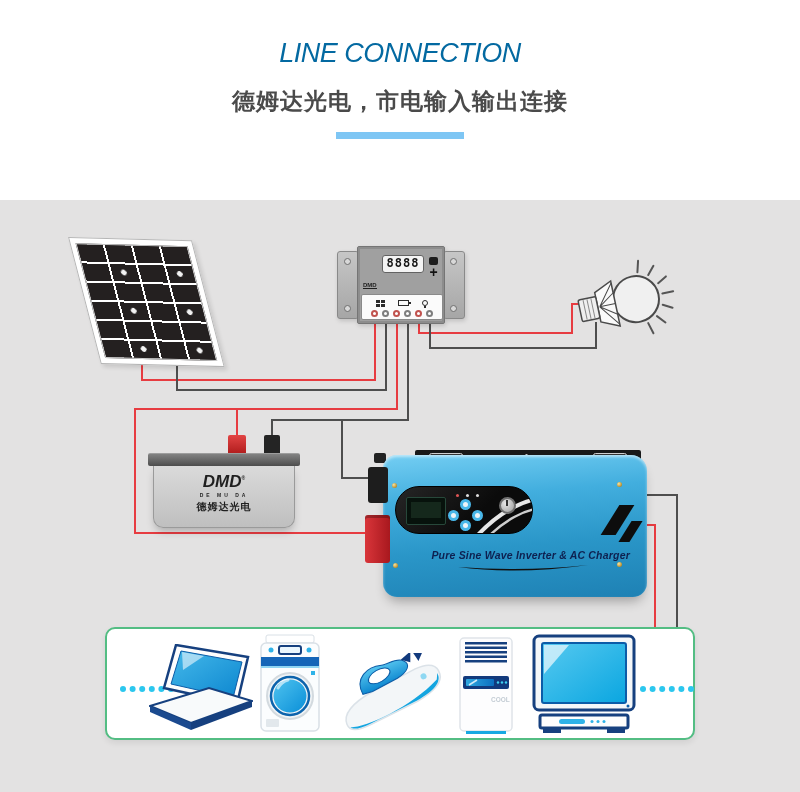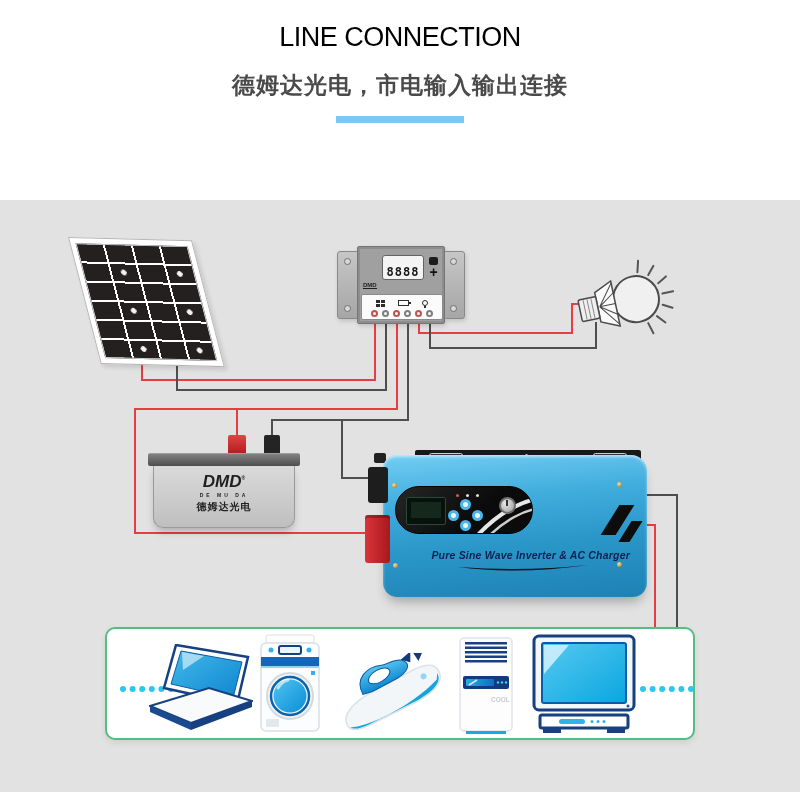--- a/index.html
+++ b/index.html
@@ -3,21 +3,21 @@
 <meta charset="utf-8">
 <style>
   * { margin:0; padding:0; box-sizing:border-box; }
   body { background:#fff; font-family:"Liberation Sans", sans-serif; }
   .page { position:relative; width:800px; height:792px; background:#fff; overflow:hidden; }
 
   
   .header { position:relative; text-align:center; padding-top:20px; z-index:3; }
   .title { font-size:52px; font-weight:900; line-height:1.15; letter-spacing:2px; color:#3c3c3c; }
   .title .blue { color:#1a88e8; }
-  .subtitle { margin-top:2px; font-size:27px; letter-spacing:-0.5px; color:#000000; font-weight:400; }
+  .subtitle { margin-top:18px; font-size:27px; letter-spacing:-0.5px; color:#0369a1; font-weight:400;font-style:italic; }
   .desc { margin-top:17px; font-size:23px; font-weight:600; color:#4a4a4a; letter-spacing:1px; }
   .underline { width:128px; height:7px; background:#7ec6f4; margin:15px auto 0; }
 
   
   .diagram-bg { position:absolute; left:0; top:200px; width:800px; height:592px; background:#e3e2e2; z-index:0; }
   .wires { position:absolute; left:0; top:0; width:800px; height:792px; z-index:1; pointer-events:none; }
   .comp { position:absolute; z-index:2; }
 
   
   .solar-panel { left:68px; top:237px; width:124px; height:126px;
@@ -33,22 +33,22 @@
     background-size:56px 38px, auto, auto; background-position:12px 8px, 0 0, 0 0; }
 
   
   .controller { left:337px; top:246px; width:128px; height:78px; filter:drop-shadow(1px 2px 2px rgba(0,0,0,.15)); }
   .ctab { position:absolute; width:22px; height:68px; top:5px;
     background:linear-gradient(#c6c6c6,#a6a6a6); border:1px solid #898989; border-radius:3px; }
   .ctab .hole { position:absolute; left:6px; width:7px; height:7px; border-radius:50%;
     background:#d8d8d8; border:1px solid #6f6f6f; }
   .cbody { position:absolute; left:20px; top:0; width:88px; height:78px;
     background:#a0a0a0; border:1px solid #757575; border-radius:2px; box-shadow:inset 0 0 0 2px #8d8d8d; }
-  .cdisplay { position:absolute; left:45px; top:9px; width:42px; height:25px; background:#f4f4f4;
-    border:1px solid #636363; border-radius:3px; display:flex; align-items:flex-end; justify-content:center; }
+  .cdisplay { position:absolute; left:45px; top:9px; width:42px; height:18px; background:#f4f4f4;
+    border:1px solid #636363; border-radius:3px; display:flex; align-items:flex-start; justify-content:center; }
   .cdisplay span { font-family:"DejaVu Sans Mono", monospace; font-weight:bold; font-size:12px; color:#151515; letter-spacing:1px; }
   .cbtn1 { position:absolute; left:92px; top:11px; width:9px; height:8px; background:#1c1c1c; border-radius:2px; }
   .cbtn2 { position:absolute; left:91px; top:20px; width:11px; height:12px; color:#111; font-size:14px; font-weight:900; line-height:12px; text-align:center; }
   .cbrand { position:absolute; left:26px; top:36px; font-size:6px; font-weight:900; color:#1e1e1e; letter-spacing:0; border-bottom:1px solid #1e1e1e; }
   .cstrip { position:absolute; left:24px; top:48px; width:82px; height:26px; background:#fbfbfb;
     border:1px solid #8a8a8a; border-radius:2px; }
   .cicons { display:flex; justify-content:center; align-items:center; gap:13px; height:12px; margin-top:2px; }
   .ic-panel { width:9px; height:7px; background:#2c2c2c;
     background-image:linear-gradient(90deg,transparent 0 4px,#fff 4px 5px,transparent 5px),
                      linear-gradient(0deg,transparent 0 3px,#fff 3px 4px,transparent 4px); }

